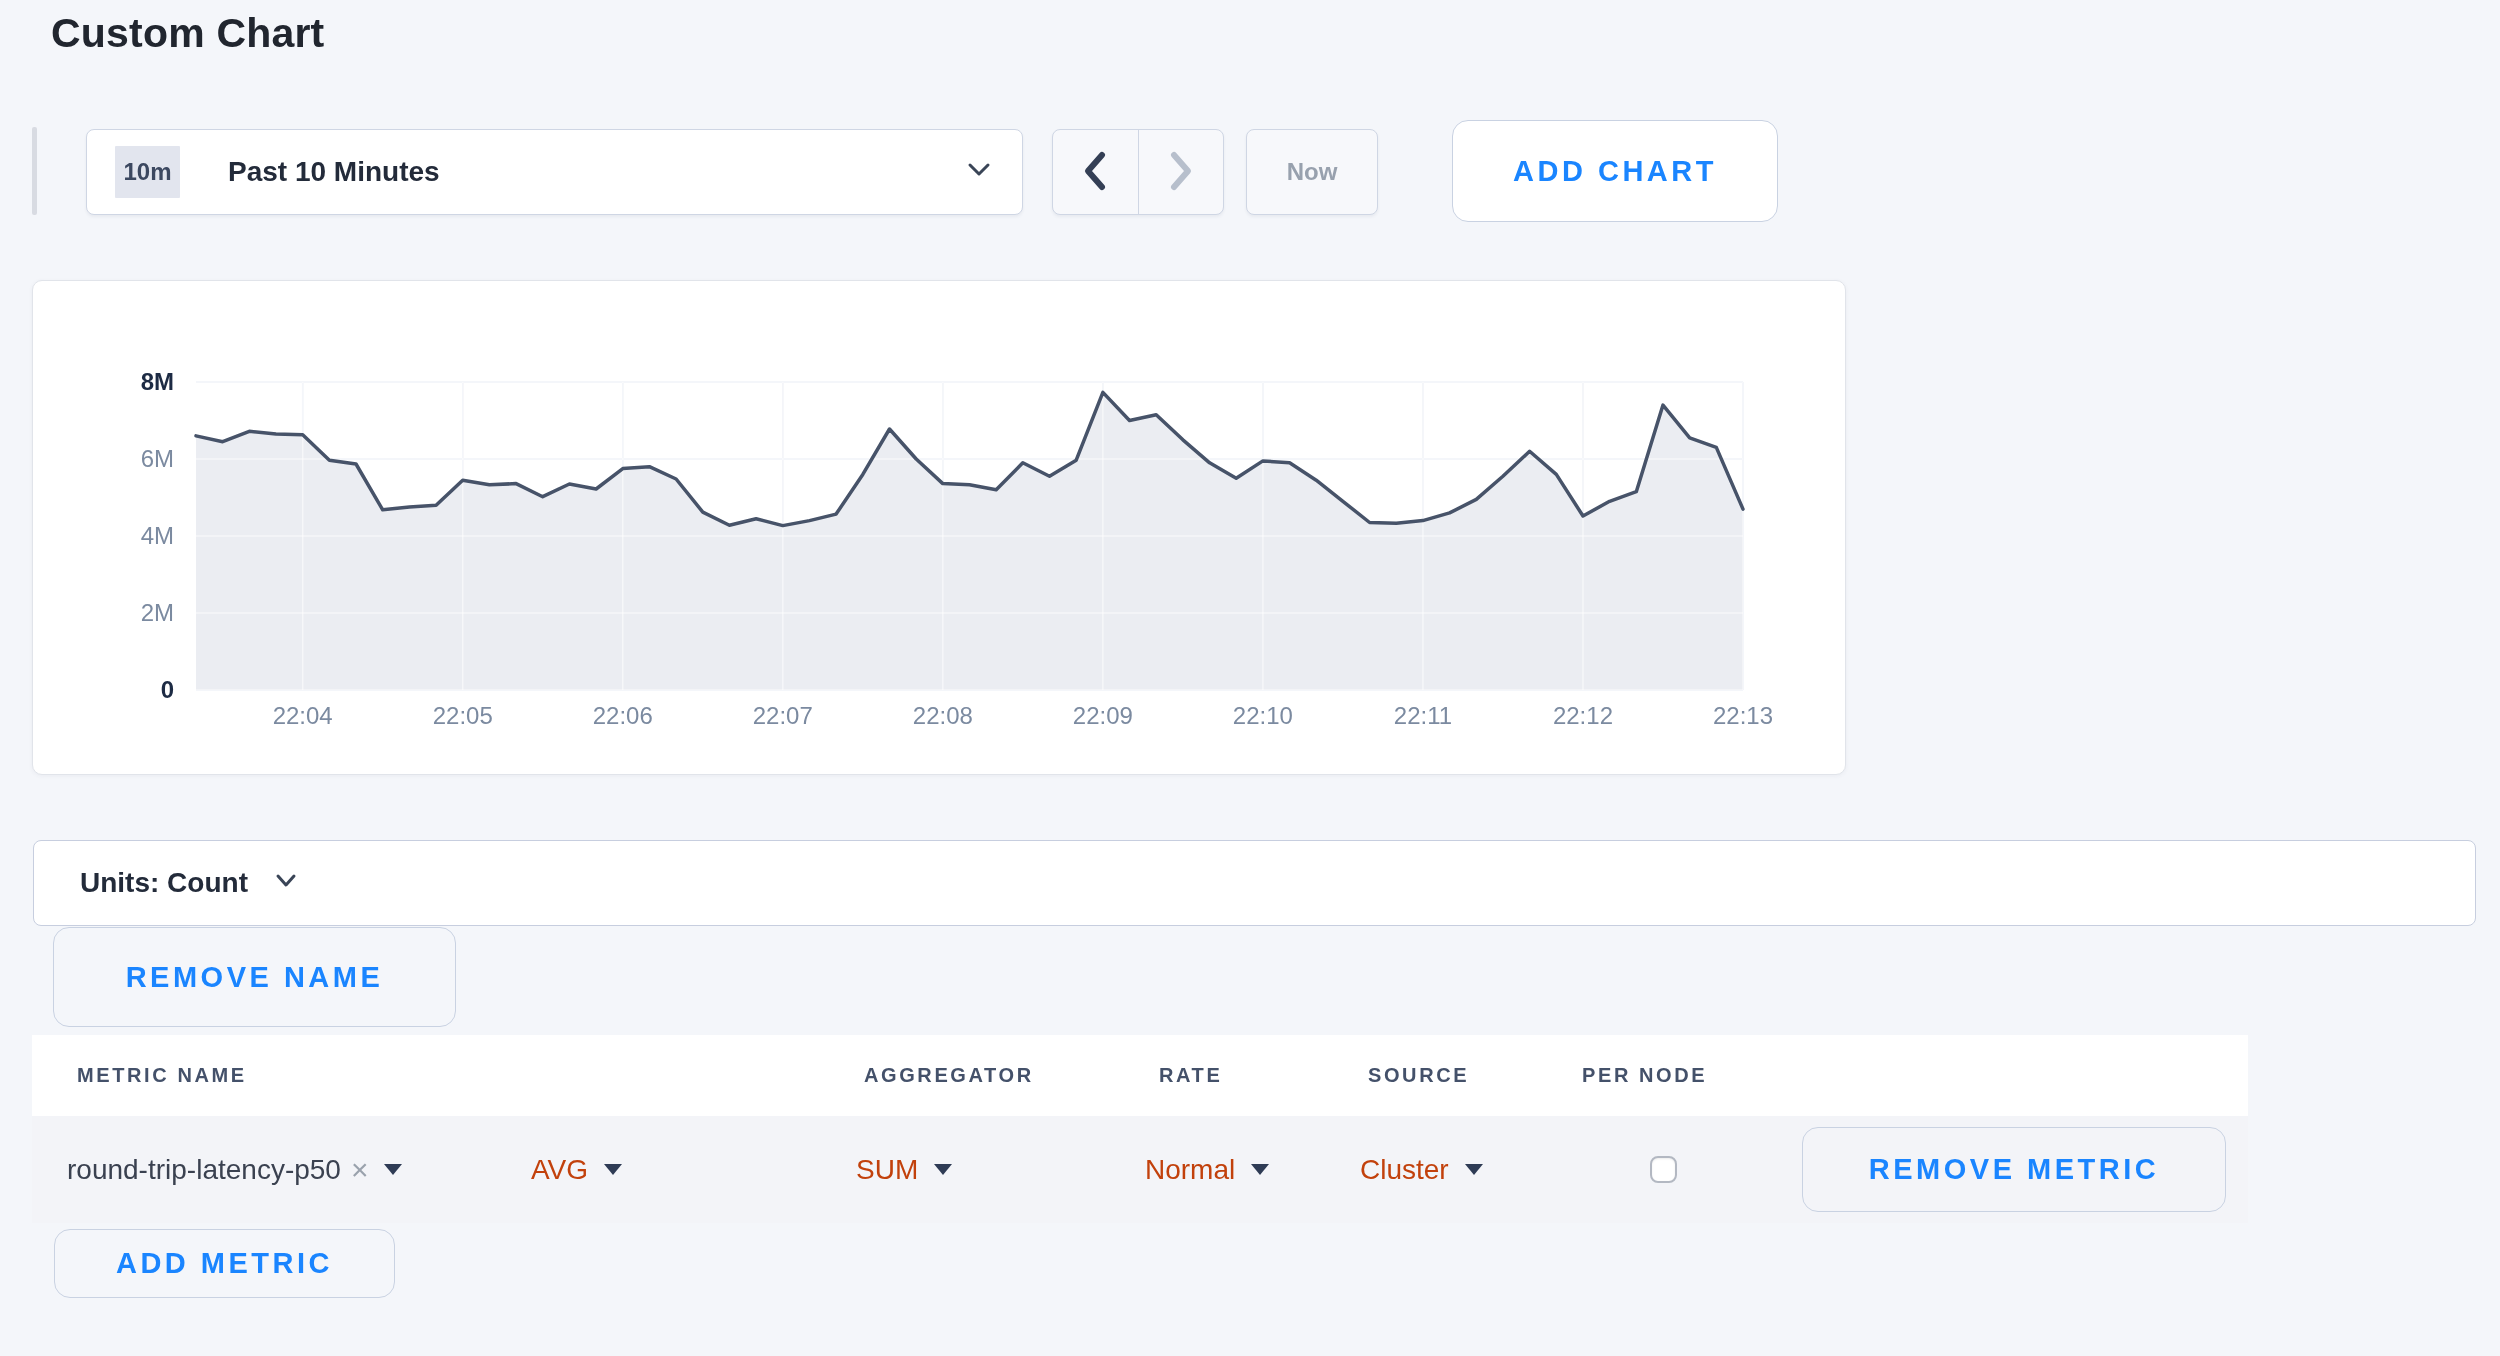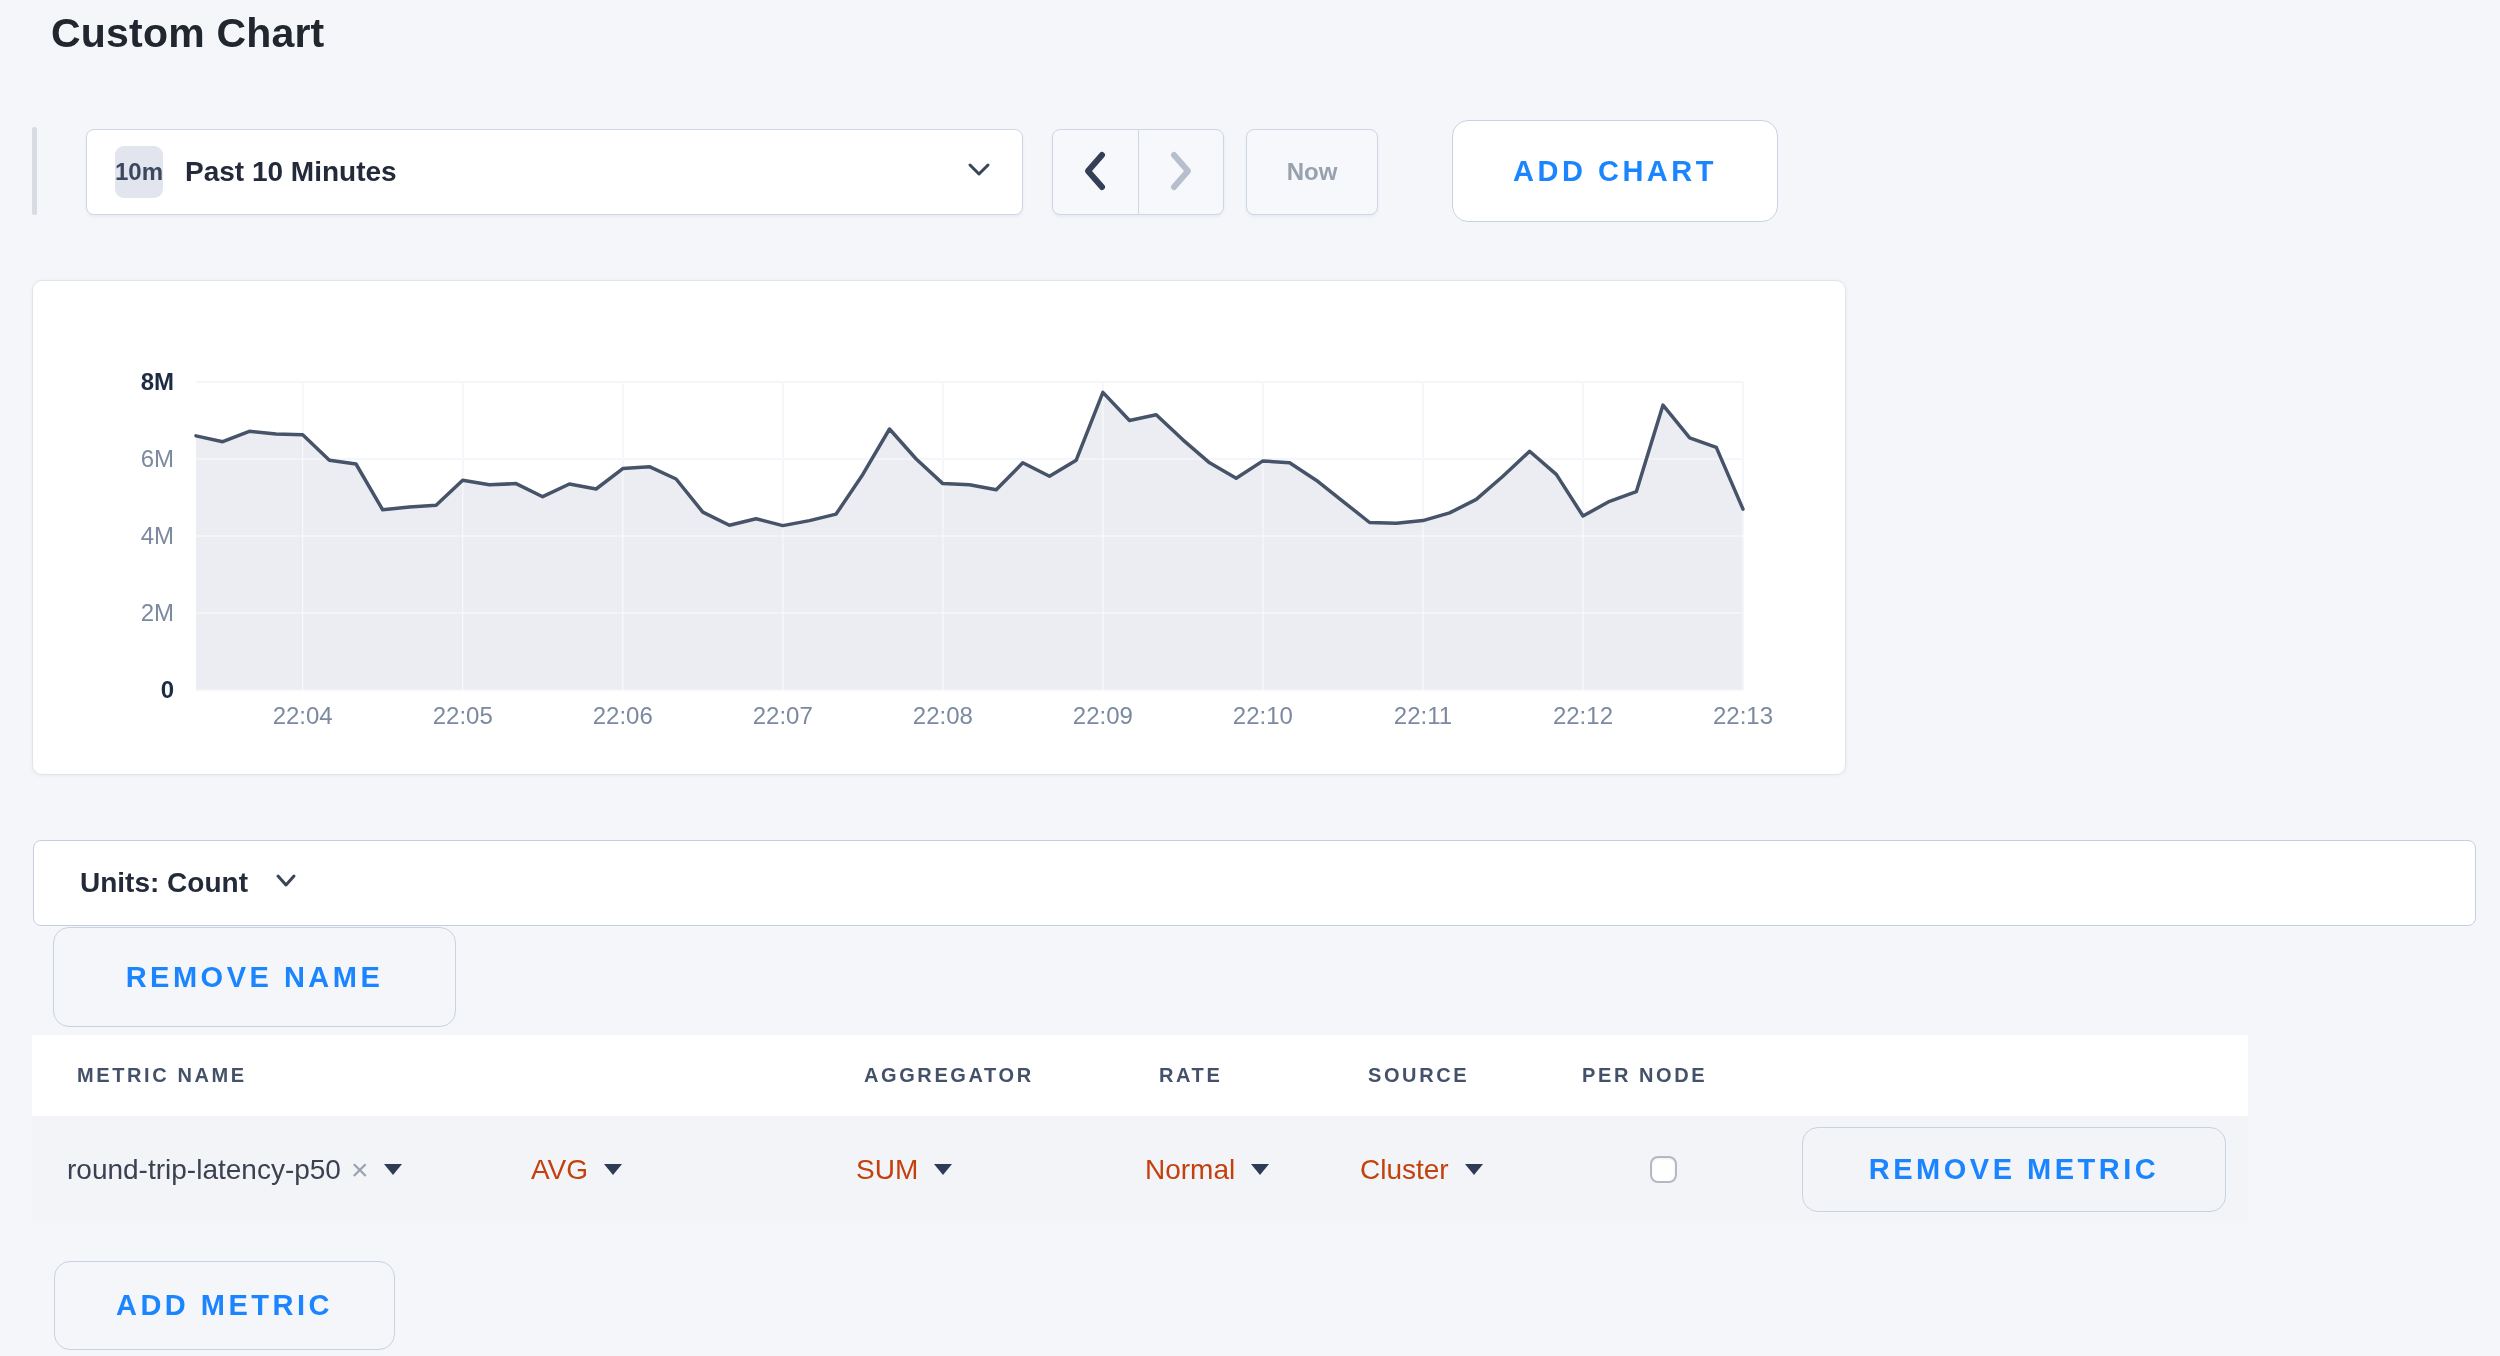--- a/index.html
+++ b/index.html
@@ -25,24 +25,24 @@
   .btnish {
     background:#fff; border:1.5px solid #cfd6e4; border-radius:8px;
     box-shadow:0 2px 3px rgba(70,80,110,0.07);
     display:flex; align-items:center; cursor:pointer;
   }
   .time-dropdown {
     position:absolute; left:86px; top:129px; width:937px; height:86px;
     padding:0 28px;
   }
   .time-badge {
-    width:48px; height:52px; border-radius:9px; background:#e2e5ee;
+    width:65px; height:52px; border-radius:1px; background:#e2e5ee;
     color:#3c4860; font-size:24px; font-weight:700;
     display:flex; align-items:center; justify-content:center;
-    margin-right:22px;
+    margin-right:48px;
   }
   .time-label { font-size:28px; font-weight:700; color:#232b3a; }
   .chev-down { margin-left:auto; }
 
   .pager {
     position:absolute; left:1052px; top:129px; width:172px; height:86px;
     background:#f7f8fb; border:1.5px solid #cfd6e4; border-radius:8px;
     box-shadow:0 2px 3px rgba(70,80,110,0.07);
     display:flex;
   }
@@ -62,21 +62,21 @@
     position:absolute; background:transparent;
     border:1.5px solid #c9d2e2; border-radius:16px;
     color:#1a85ff; font-weight:600; letter-spacing:3.5px;
     display:flex; align-items:center; justify-content:center;
     cursor:pointer; font-size:29px;
     font-family:"Liberation Sans", sans-serif;
   }
   .add-chart-button  { left:1452px; top:120px; width:326px; height:102px; background:#fff; }
   .remove-chart-button { left:53px;  top:927px;  width:403px; height:100px; }
   .remove-metric-button{ left:1802px; top:1127px; width:424px; height:85px; }
-  .add-metric-button { left:54px;  top:1229px; width:341px; height:89px;margin-top:32px; }
+  .add-metric-button { left:54px;  top:1229px; width:341px; height:69px; }
 
   
   .chart-card {
     position:absolute; left:32px; top:280px; width:1814px; height:495px;
     background:#fff; border:1px solid #e1e4ea; border-radius:10px;
     box-shadow:0 1px 4px rgba(60,70,100,0.06);
     overflow:hidden;
   }
   .chart-card svg { display:block; }
 

